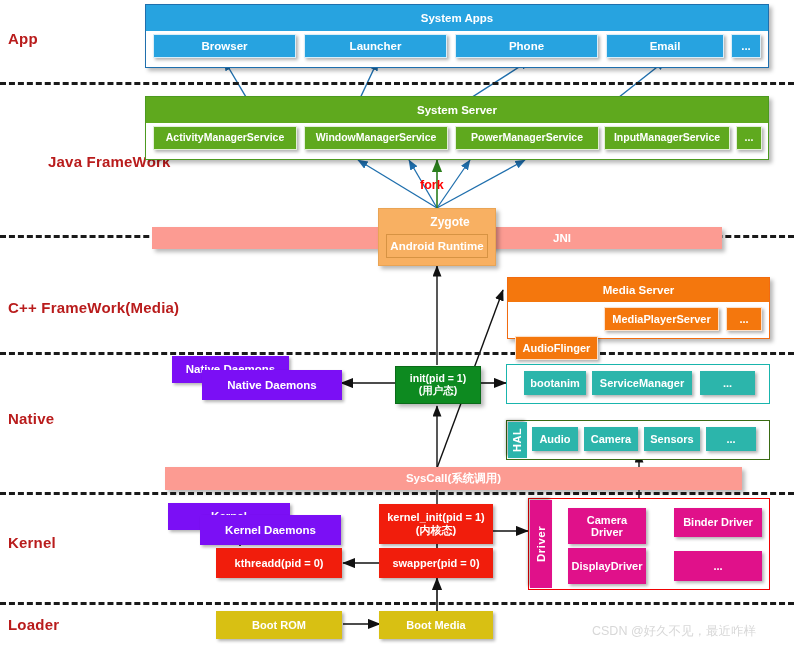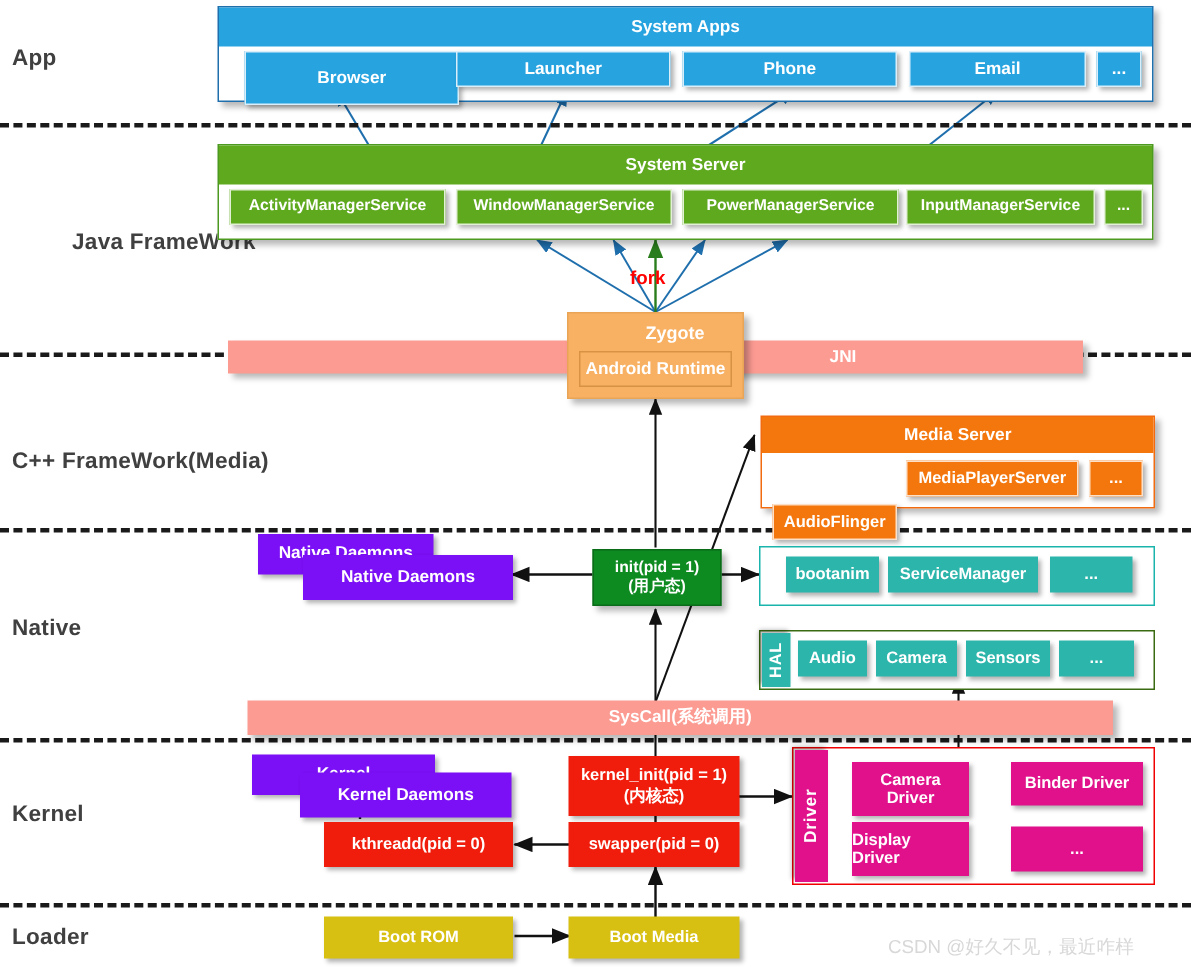--- a/index.html
+++ b/index.html
@@ -11,21 +11,21 @@
     position:relative;
     width:794px;
     height:647px;
     background:#ffffff;
     overflow:hidden;
   }
   
   .abs{position:absolute;box-sizing:border-box;}
   .ctr{display:flex;align-items:center;justify-content:center;text-align:center;line-height:1.1;}
   .tier-label{
-    color:#404040;
+    color:#b91c1c;
     font-weight:bold;
     font-size:15px;
     letter-spacing:.2px;
     white-space:nowrap;
   }
   .dash{
     border-top:3px dashed #1a1a1a;
     height:0;
     width:100%;
     left:0;
@@ -202,21 +202,21 @@
   <div class="abs tier-label" style="left:8px;top:30px;">App</div>
   <div class="abs tier-label" style="left:8px;top:153px;margin-left:40px;">Java FrameWork</div>
   <div class="abs tier-label" style="left:8px;top:299px;">C++ FrameWork(Media)</div>
   <div class="abs tier-label" style="left:8px;top:410px;">Native</div>
   <div class="abs tier-label" style="left:8px;top:534px;">Kernel</div>
   <div class="abs tier-label" style="left:8px;top:616px;">Loader</div>
 
   <div class="abs apps-outer shadow" style="left:145px;top:4px;width:624px;height:64px;">
     <div class="abs ctr apps-header" style="left:0;top:0;width:100%;height:26px;">System Apps</div>
   </div>
-  <div class="abs ctr app-chip sshadow" style="left:163px;top:34px;width:143px;height:36px;">Browser</div>
+  <div class="abs ctr app-chip sshadow" style="left:153px;top:34px;width:143px;height:24px;">Browser</div>
   <div class="abs ctr app-chip sshadow" style="left:304px;top:34px;width:143px;height:24px;">Launcher</div>
   <div class="abs ctr app-chip sshadow" style="left:455px;top:34px;width:143px;height:24px;">Phone</div>
   <div class="abs ctr app-chip sshadow" style="left:606px;top:34px;width:118px;height:24px;">Email</div>
   <div class="abs ctr app-chip sshadow" style="left:731px;top:34px;width:30px;height:24px;">...</div>
 
   <div class="abs ss-outer shadow" style="left:145px;top:96px;width:624px;height:64px;">
     <div class="abs ctr ss-header" style="left:0;top:0;width:100%;height:26px;">System Server</div>
   </div>
   <div class="abs ctr ss-chip sshadow" style="left:153px;top:126px;width:144px;height:24px;">ActivityManagerService</div>
   <div class="abs ctr ss-chip sshadow" style="left:304px;top:126px;width:144px;height:24px;">WindowManagerService</div>
@@ -276,21 +276,21 @@
   <div class="abs ctr red-proc sshadow" style="left:379px;top:548px;width:114px;height:30px;">swapper(pid = 0)</div>
 
   <div class="abs driver-outer" style="left:528px;top:498px;width:242px;height:92px;"></div>
   <div class="abs ctr driver-tab sshadow" style="left:530px;top:500px;width:22px;height:88px;">Driver</div>
 
   <div class="abs magenta sshadow" style="left:568px;top:508px;width:78px;height:36px;display:flex;flex-direction:column;align-items:center;justify-content:center;">
     <div>Camera</div>
     <div>Driver</div>
   </div>
   <div class="abs ctr magenta sshadow" style="left:674px;top:508px;width:88px;height:29px;">Binder Driver</div>
-  <div class="abs magenta sshadow" style="left:568px;top:548px;width:78px;height:36px;display:flex;flex-direction:column;align-items:flex-start;justify-content:center;">
+  <div class="abs magenta sshadow" style="left:568px;top:548px;width:78px;height:36px;display:flex;flex-direction:row;align-items:center;justify-content:center;">
     <div>Display</div>
     <div>Driver</div>
   </div>
   <div class="abs ctr magenta sshadow" style="left:674px;top:551px;width:88px;height:30px;">...</div>
 
   <div class="abs ctr gold sshadow" style="left:216px;top:611px;width:126px;height:28px;">Boot ROM</div>
   <div class="abs ctr gold sshadow" style="left:379px;top:611px;width:114px;height:28px;">Boot Media</div>
 
   <div class="abs watermark" style="left:592px;top:623px;">CSDN @好久不见，最近咋样</div>
 

